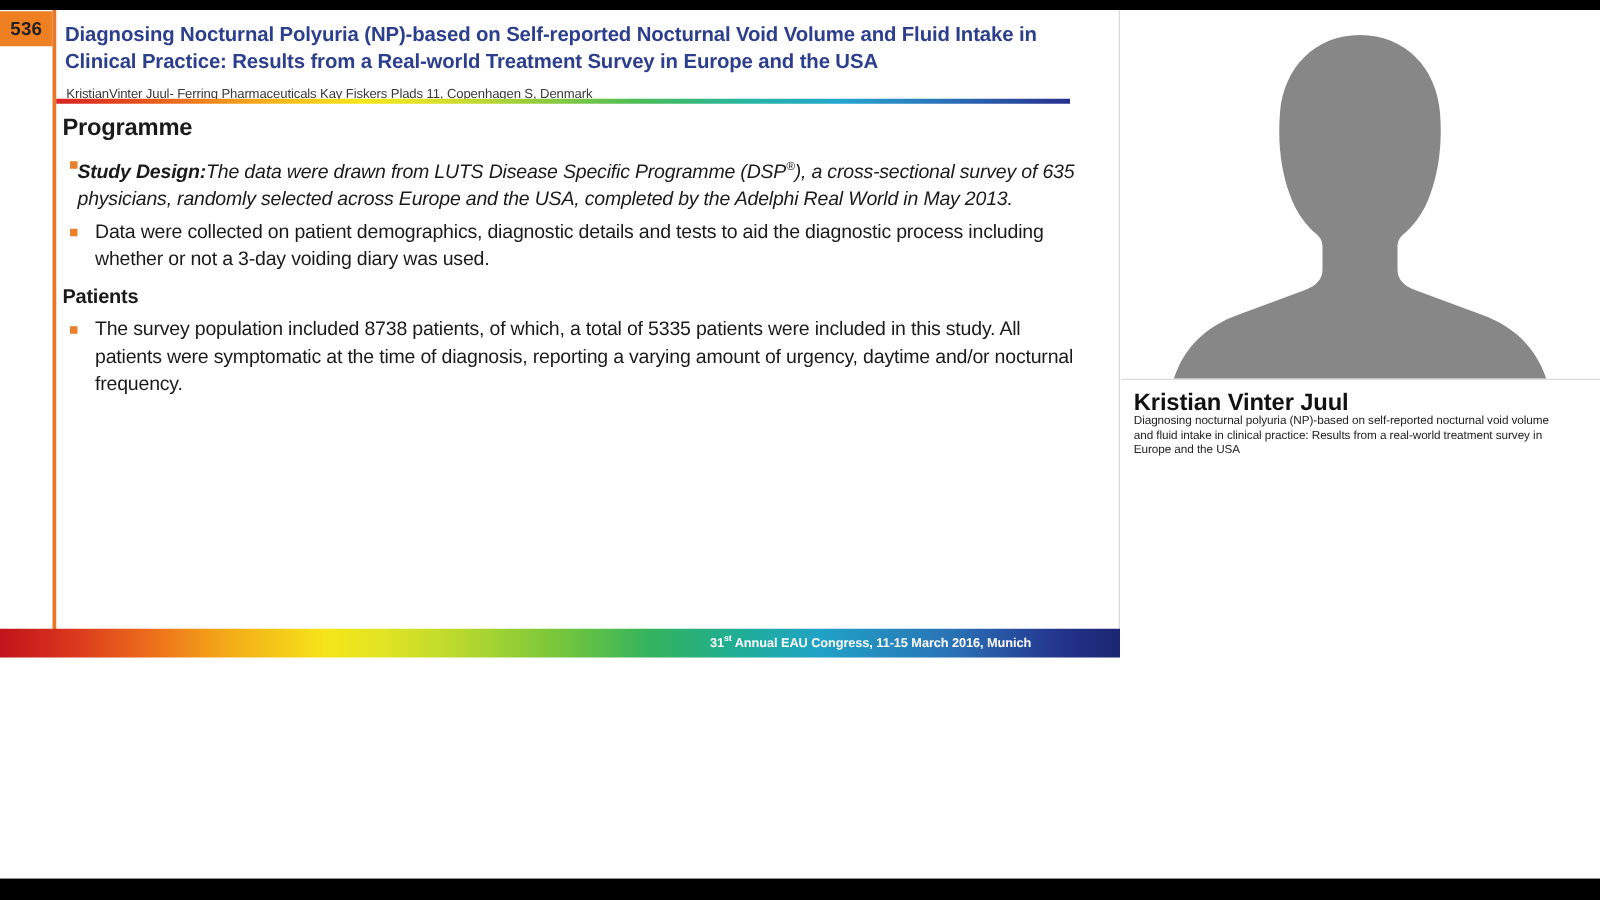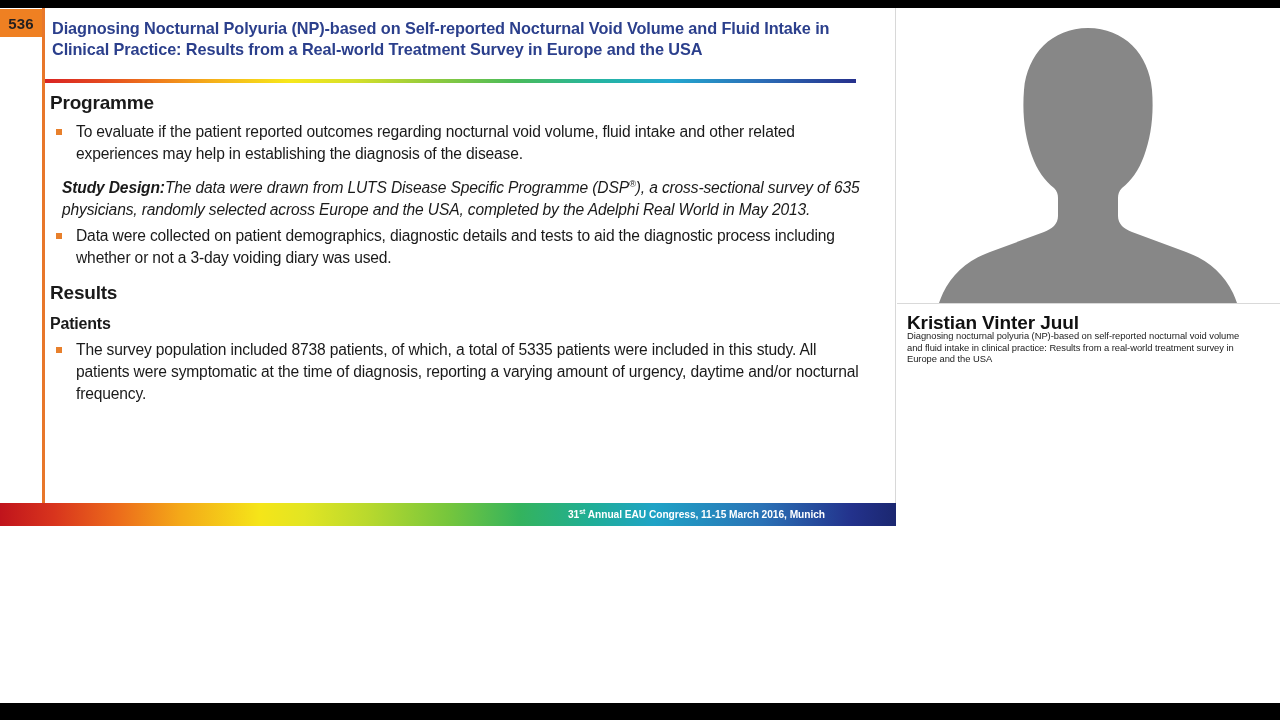--- a/index.html
+++ b/index.html
@@ -227,40 +227,39 @@
 <div class="stage">
 
   <div class="slide">
 
     <div class="slide-left-accent"></div>
 
     <div class="badge">536</div>
 
     <div class="title">Diagnosing Nocturnal Polyuria (NP)-based on Self-reported Nocturnal Void Volume and Fluid Intake in Clinical Practice: Results from a Real-world Treatment Survey in Europe and the USA</div>
 
+    <div class="author">KristianVinter Juul- Ferring Pharmaceuticals Kay Fiskers Plads 11, Copenhagen S, Denmark</div>
 
     <div class="rule"></div>
 
     <div class="body">
 
       <div class="h-objectives">Programme</div>
 
       <div class="bullet-row">
         <span class="bullet-sq"></span>
-        <span class="bullet-text">To evaluate if the patient reported outcomes regarding nocturnal void volume, fluid intake and other related experiences may help in establishing the diagnosis of the disease.</span>
       </div>
 
       <p class="para"><b>Study Design:</b><span>The data were drawn from LUTS Disease Specific Programme (DSP</span><sup class="reg">®</sup><span>), a cross-sectional survey of 635 physicians, randomly selected across Europe and the USA, completed by the Adelphi Real World in May 2013.</span></p>
 
       <div class="bullet-row">
         <span class="bullet-sq"></span>
         <span class="bullet-text">Data were collected on patient demographics, diagnostic details and tests to aid the diagnostic process including whether or not a 3-day voiding diary was used.</span>
       </div>
 
-      <div class="h-results">Results</div>
 
       <div class="h-patients">Patients</div>
 
       <div class="bullet-row">
         <span class="bullet-sq"></span>
         <span class="bullet-text">The survey population included 8738 patients, of which, a total of 5335 patients were included in this study. All patients were symptomatic at the time of diagnosis, reporting a varying amount of urgency, daytime and/or nocturnal frequency.</span>
       </div>
 
     </div>
 

